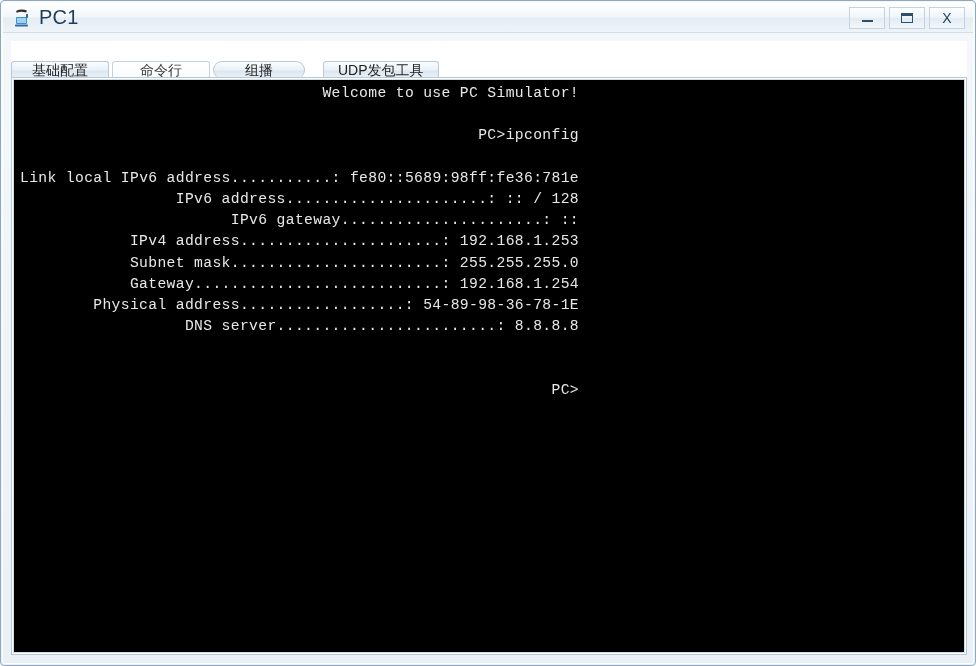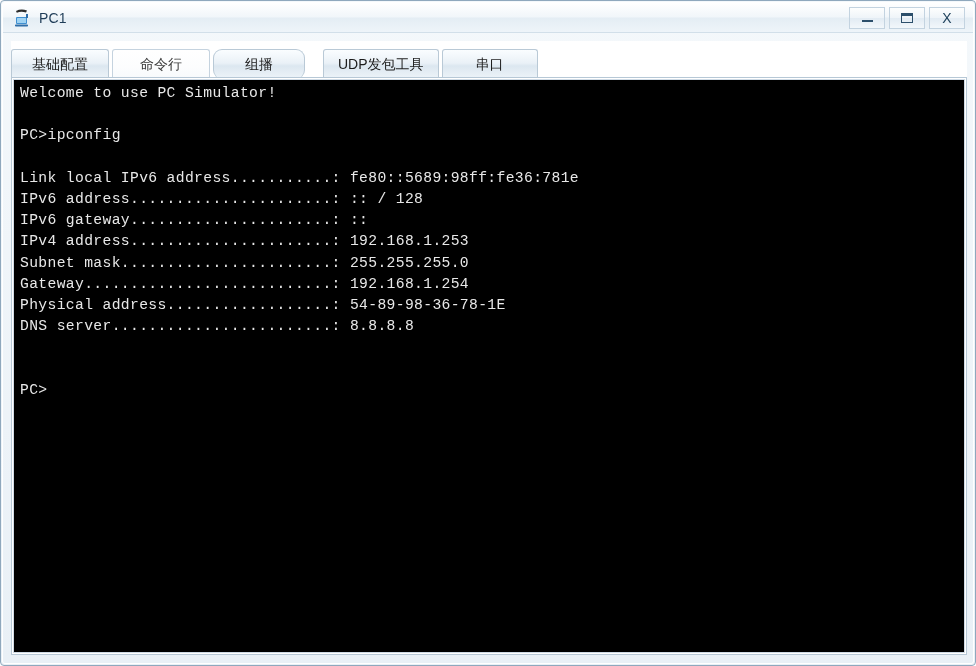--- a/index.html
+++ b/index.html
@@ -51,21 +51,21 @@
   .title-icon {
     margin-left: 10px;
     width: 20px;
     height: 20px;
     position: relative;
     flex: 0 0 auto;
   }
   .title-icon svg { display:block; }
   .title-text {
     margin-left: 6px;
-    font-size: 14px;
+    font-size: 20px;
     color: #1f3c57;
     letter-spacing: 0.2px;
     white-space: nowrap;
   }
   .win-buttons {
     margin-left: auto;
     display: flex;
     align-items: center;
     margin-right: 8px;
     height: 22px;
@@ -101,21 +101,21 @@
     top: 40px;
     width: 956px;
     height: 38px;
     background: #ffffff;
     border-bottom: none;
     display: flex;
     align-items: flex-end;
     box-sizing: border-box;
   }
   .tab {
-    height: 30px;
+    height: 18px;
     box-sizing: border-box;
     padding: 0 14px;
     display: flex;
     align-items: center;
     justify-content: center;
     font-size: 14px;
     color: #1c1c1c;
     border: 1px solid #b9c9d6;
     border-bottom: none;
     border-radius: 3px 3px 0 0;
@@ -148,20 +148,21 @@
     padding: 1px;
   }
   .terminal {
     width: 100%;
     height: 100%;
     box-sizing: border-box;
     background: #000000;
     overflow: hidden;
     position: relative;
     border: 1px solid #cfdbe6;
+    text-align: right;
   }
   .term-text {
     position: absolute;
     left: 6px;
     top: 3px;
     margin: 0;
     font-family: "Liberation Mono", "DejaVu Sans Mono", monospace;
     font-size: 14.7px;
     line-height: 21.2px;
     color: #e8e8e8;
@@ -206,23 +207,20 @@
     </div>
     <div class="tab tab-minw-2 active">
       <span>命令行</span>
     </div>
     <div class="tab tab-minw-3">
       <span>组播</span>
     </div>
     <div class="tab tab-minw-4">
       <span>UDP发包工具</span>
     </div>
-    <div class="tab tab-minw-5">
-      <span>串口</span>
-    </div>
   </div>
 
   <div class="terminal-frame">
     <div class="terminal">
       <pre class="term-text">Welcome to use PC Simulator!
 
 PC&gt;ipconfig
 
 Link local IPv6 address...........: fe80::5689:98ff:fe36:781e
 IPv6 address......................: :: / 128

